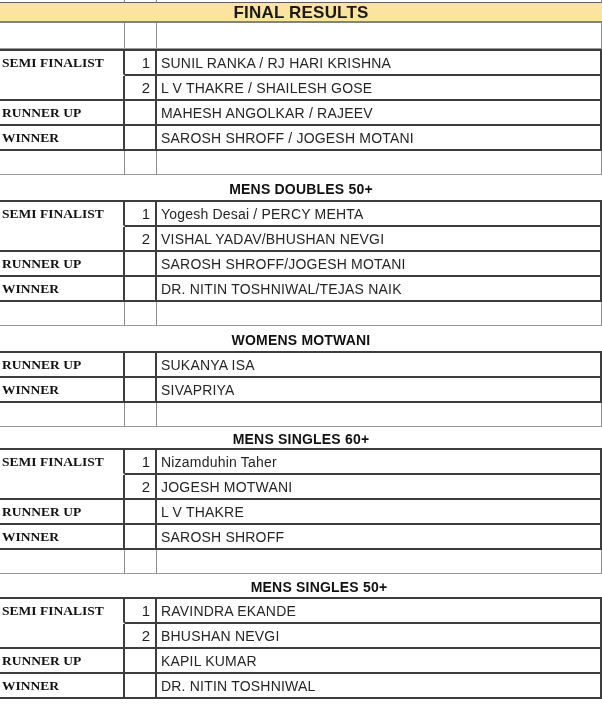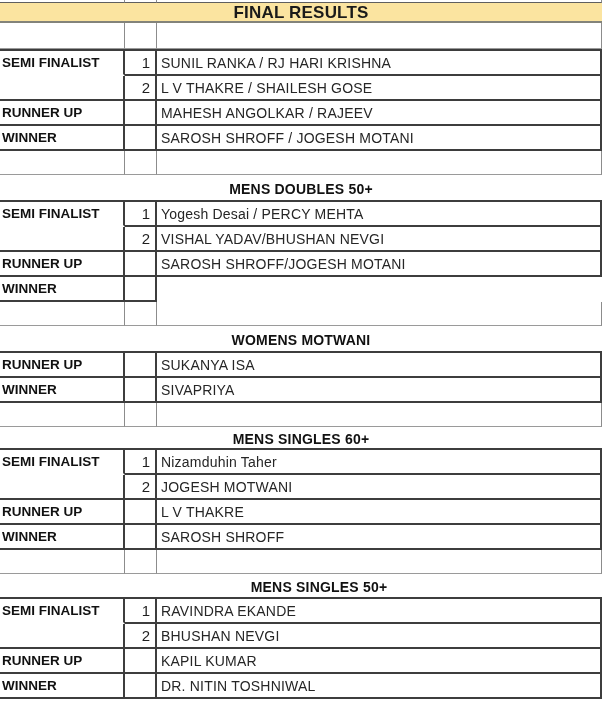--- a/index.html
+++ b/index.html
@@ -49,21 +49,21 @@
   }
   .gap-title{font-size:14px;font-weight:bold;color:#111;letter-spacing:.2px;}
 
   
   .sec-rows{border-top:2px solid #3d3d3d;}
   .drow{height:25px;display:flex;box-sizing:border-box;}
   .drow .cell{border-right:2px solid #3d3d3d;border-bottom:2px solid #3d3d3d;}
   .drow .cell.no-bb{border-bottom:2px solid transparent;}
   .label-cell{
     font-size:13.5px;font-weight:bold;color:#111;
-    padding-left:2px;display:flex;align-items:center;white-space:nowrap;
+    padding-left:2px;display:flex;align-items:center;white-space:nowrap;font-family:Liberation Serif, serif;
   }
   .seed-cell{
     font-size:15px;color:#1f1f1f;
     display:flex;align-items:center;justify-content:flex-end;
     padding-right:5px;
   }
   .name-cell{
     font-size:14px;color:#262626;letter-spacing:.2px;
     padding-left:4px;display:flex;align-items:center;white-space:nowrap;
   }
@@ -135,20 +135,21 @@
             <div class="cell c3 name-cell">VISHAL YADAV/BHUSHAN NEVGI</div>
           </div>
           <div class="drow">
             <div class="cell c1 label-cell">RUNNER UP</div>
             <div class="cell c2 seed-cell"></div>
             <div class="cell c3 name-cell">SAROSH SHROFF/JOGESH MOTANI</div>
           </div>
           <div class="drow">
             <div class="cell c1 label-cell">WINNER</div>
             <div class="cell c2 seed-cell"></div>
+            <div class="cell c3 name-cell">DR. NITIN TOSHNIWAL/TEJAS NAIK</div>
           </div>
         </div>
         <div class="row spacer">
           <div class="cell c1"></div>
           <div class="cell c2"></div>
           <div class="cell c3"></div>
         </div>
       </div>
       <div>
         <div class="gap" style="height: 25px;">

